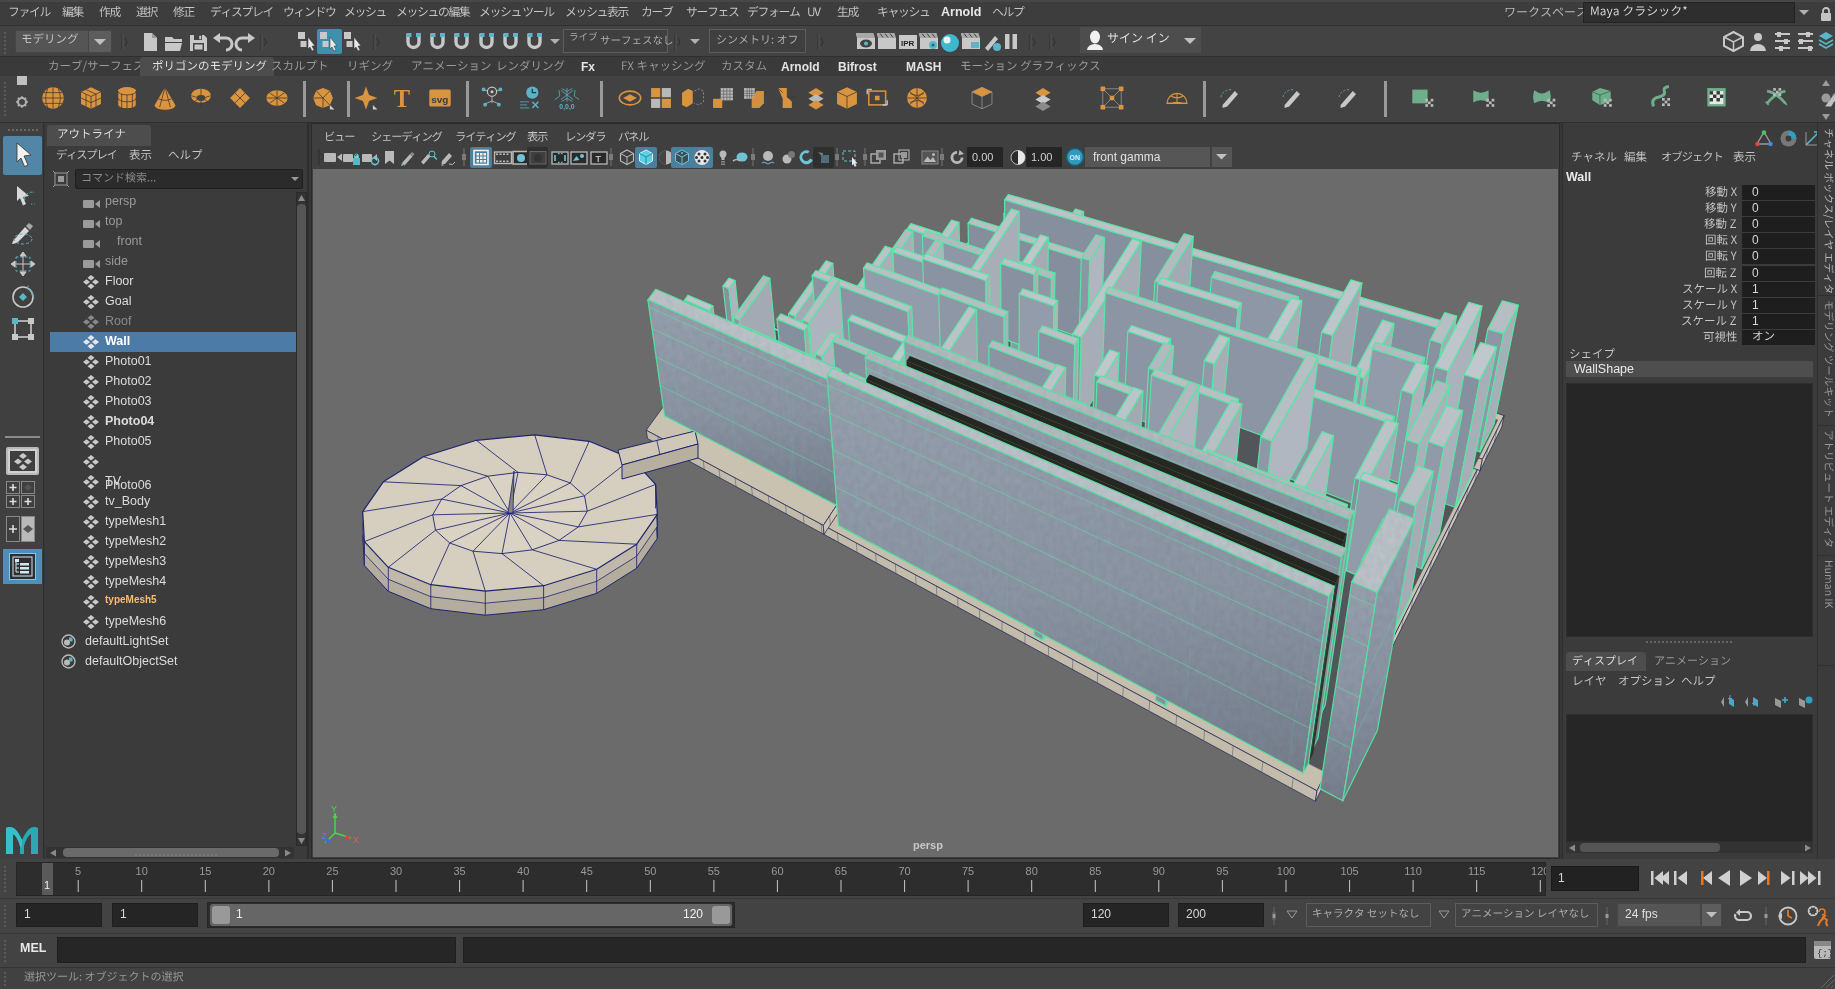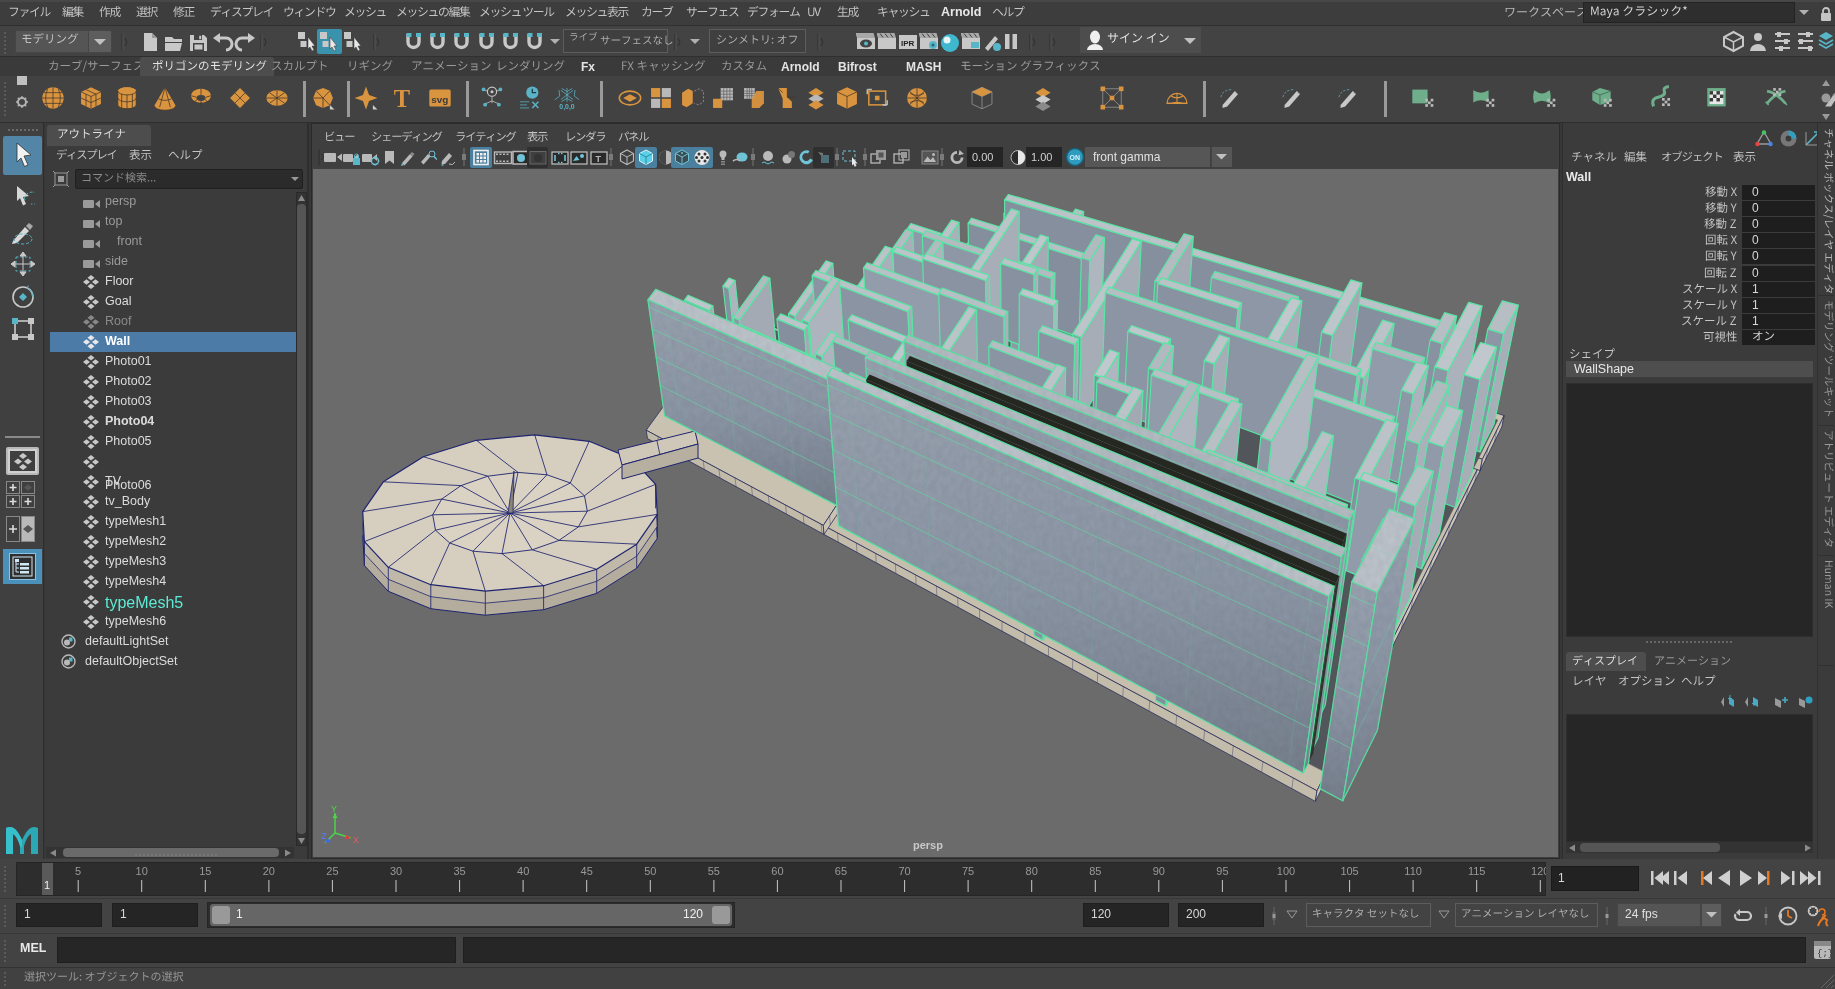--- a/index.html
+++ b/index.html
@@ -1021,21 +1021,21 @@
     </svg></div>
 <div style="position:absolute;left:105px;top:574px;color:#dcdcdc;font-size:12.5px;font-weight:normal;">typeMesh4</div>
 <div style="position:absolute;left:83px;top:595px;width:16px;height:14px;"><svg width="16" height="14">
       <g fill="#c9c9c9">
         <path d="M8 0 l3.5 2.8 -3.5 2.8 -3.5 -2.8z"></path>
         <path d="M3.5 4.2 L7 7 L3.5 9.8 L0 7z"></path>
         <path d="M12.5 4.2 L16 7 L12.5 9.8 L9 7z"></path>
         <path d="M8 8.4 l3.5 2.8 -3.5 2.8 -3.5 -2.8z"></path>
       </g>
     </svg></div>
-<div style="position:absolute;left:105px;top:594px;color:#5eead4;font-size:16px;font-weight:normal;">typeMesh5</div>
+<div style="position:absolute;left:105px;top:594px;color:#fdba74;font-size:10px;font-weight:bold;">typeMesh5</div>
 <div style="position:absolute;left:83px;top:615px;width:16px;height:14px;"><svg width="16" height="14">
       <g fill="#c9c9c9">
         <path d="M8 0 l3.5 2.8 -3.5 2.8 -3.5 -2.8z"></path>
         <path d="M3.5 4.2 L7 7 L3.5 9.8 L0 7z"></path>
         <path d="M12.5 4.2 L16 7 L12.5 9.8 L9 7z"></path>
         <path d="M8 8.4 l3.5 2.8 -3.5 2.8 -3.5 -2.8z"></path>
       </g>
     </svg></div>
 <div style="position:absolute;left:105px;top:614px;color:#dcdcdc;font-size:12.5px;font-weight:normal;">typeMesh6</div>
 <div style="position:absolute;left:61px;top:634px;width:15px;height:15px;"><svg width="15" height="15">

